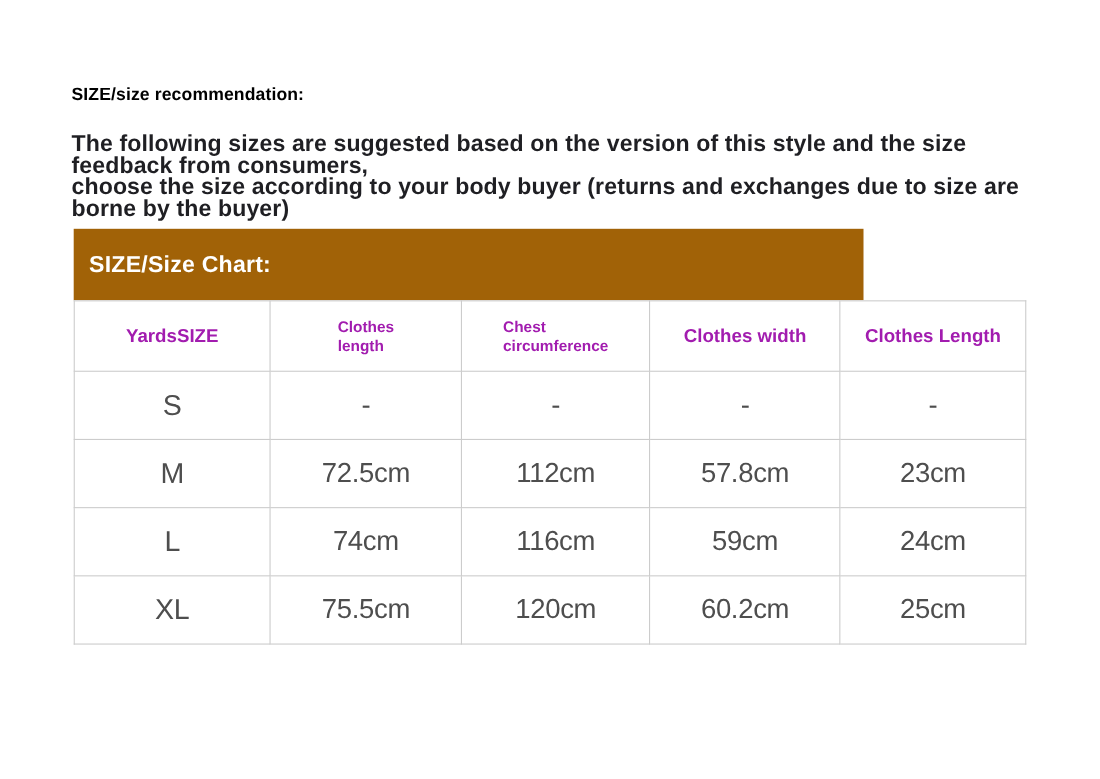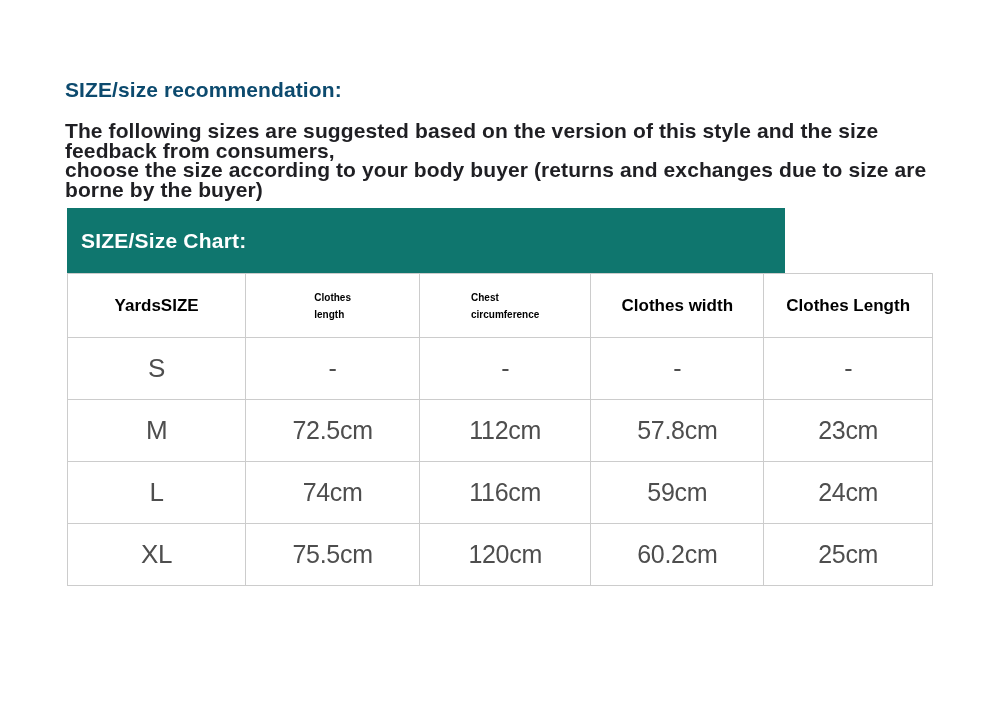--- a/index.html
+++ b/index.html
@@ -16,43 +16,43 @@
   }
   .page {
     position: relative;
     width: 1000px;
     height: 708px;
   }
   .heading {
     position: absolute;
     left: 65px;
     top: 78px;
-    font-size: 21px;
+    font-size: 16px;
     font-weight: bold;
-    color: #0c4a6e;
+    color: #000000;
     letter-spacing: 0.1px;
   }
   .intro {
     position: absolute;
     left: 65px;
     top: 121px;
     font-size: 21px;
     font-weight: bold;
     color: #1f1f23;
     line-height: 19.5px;
     letter-spacing: 0.1px;
     width: 880px;
   }
   .chart-bar {
     position: absolute;
     left: 67px;
     top: 208px;
     width: 718px;
     height: 65px;
-    background: #0f766e;
+    background: #a16207;
     color: #ffffff;
     display: flex;
     align-items: center;
     box-sizing: border-box;
     padding-left: 14px;
     font-size: 21px;
     font-weight: bold;
     letter-spacing: 0.2px;
   }
   table.size-table {
@@ -71,25 +71,25 @@
   .size-table col.c4 { width: 19.5%; }
   .size-table th, .size-table td {
     border: 1px solid #cccccc;
     text-align: center;
     vertical-align: middle;
     padding: 0;
   }
   .size-table thead th {
     height: 63px;
     font-weight: bold;
-    color: #000000;
+    color: #a21caf;
     font-size: 17px;
   }
   .size-table thead th.small {
-    font-size: 10px;
+    font-size: 14px;
   }
   .size-table thead th .two-line {
     display: inline-block;
     text-align: left;
     white-space: pre-line;
     line-height: 17px;
   }
   .size-table tbody td {
     height: 61px;
     font-size: 25px;

